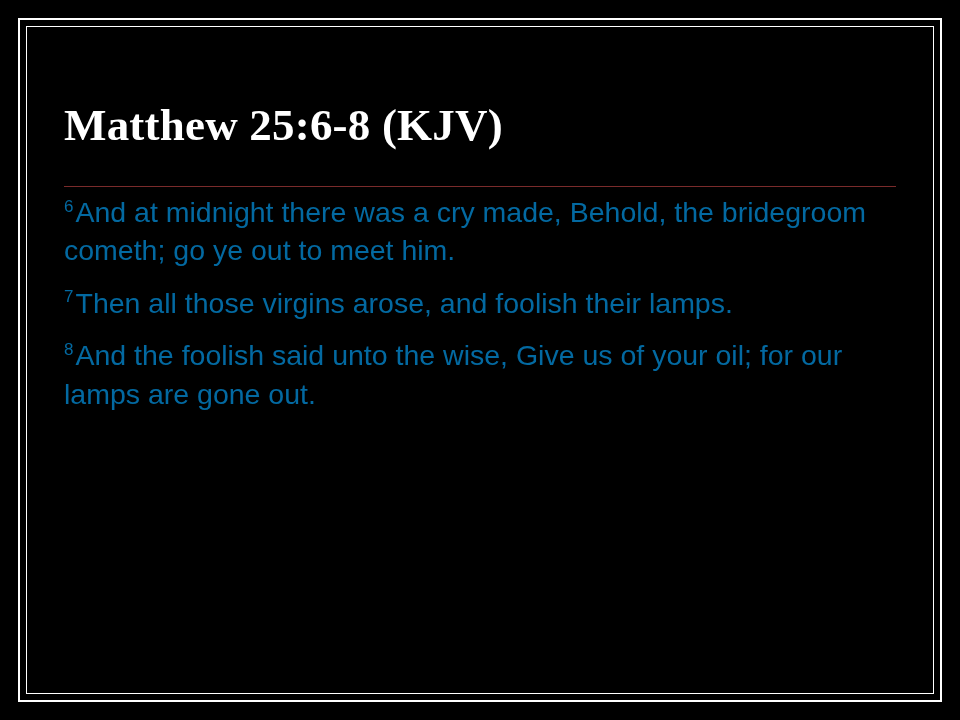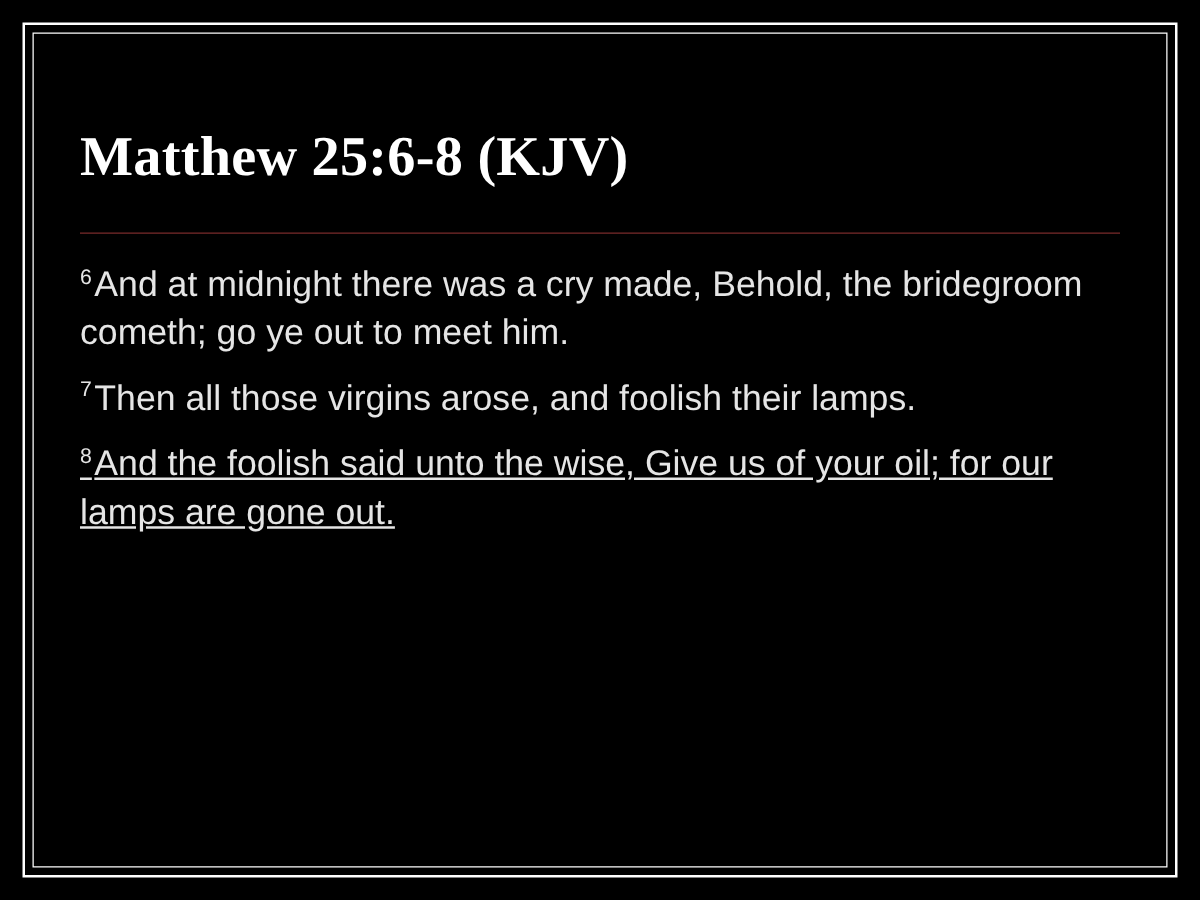--- a/index.html
+++ b/index.html
@@ -69,33 +69,32 @@
     left: 38px;
     right: 38px;
     top: 160px;
     height: 1px;
     background: #7a2b2b;
   }
   .body {
     position: absolute;
     left: 24px;
     right: 24px;
-    top: 183px;
-    color: #e5e5e5;
+    top: 167px;
+    color: #0369a1;
     font-size: 28.5px;
     line-height: 1.35;
   }
   .verse {
     margin: 0 0 14px 0;
     padding: 0 6px 0 14px;
     text-align: left;
   }
   .verse:last-child {
     margin-bottom: 0;
-    text-decoration: underline;
   }
   .vnum {
     font-size: 17px;
     vertical-align: super;
     line-height: 0;
     padding-right: 2px;
   }
 </style>
 </head>
 <body>

